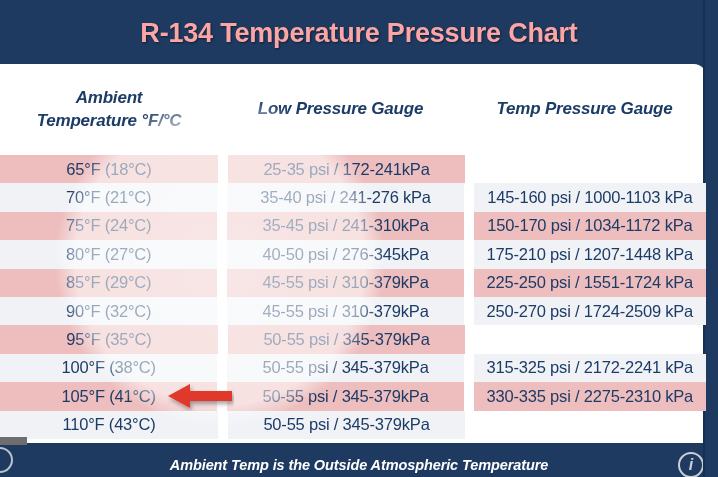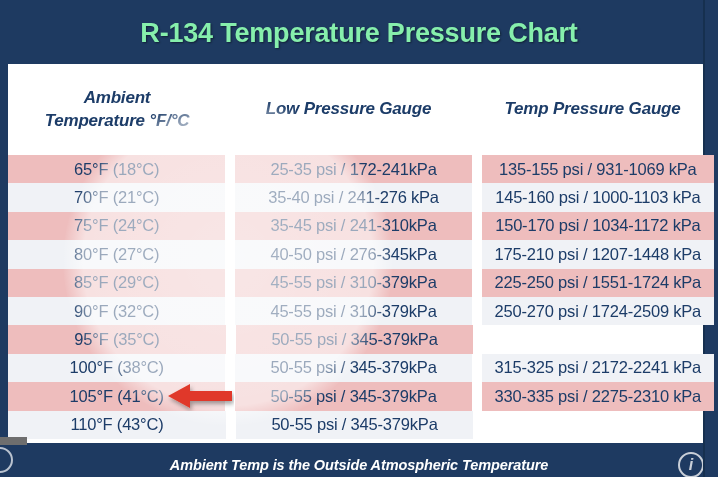--- a/index.html
+++ b/index.html
@@ -38,31 +38,31 @@
     left: 0;
     top: 0;
     width: 718px;
     height: 66px;
     background: #1e3a61;
     display: flex;
     align-items: center;
     justify-content: center;
   }
   .title-text {
-    color: #86efac;
+    color: #fca5a5;
     font-size: 27px;
     font-weight: bold;
     letter-spacing: -0.2px;
     text-shadow: 1px 1px 2px rgba(0,0,0,0.45);
     white-space: nowrap;
   }
   
   .card {
     position: absolute;
-    left: 8px;
+    left: 0;
     top: 64px;
     width: 706px;
     height: 379px;
     background: #ffffff;
     border-top-right-radius: 12px;
     border-bottom-right-radius: 2px;
     overflow: hidden;
   }
   
   .watermark {
@@ -234,21 +234,20 @@
       <div class="th c2">Low Pressure Gauge</div>
       <div class="th c3">Temp Pressure Gauge</div>
     </div>
 
     <div class="tbody" id="tbody">
         <div class="trow odd">
           <div class="td c1">65°F (18°C)</div>
           <div class="gap"></div>
           <div class="td c2">25-35 psi / 172-241kPa</div>
           <div class="gap"></div>
-          <div class="td c3">135-155 psi / 931-1069 kPa</div>
         </div>
         <div class="trow even">
           <div class="td c1">70°F (21°C)</div>
           <div class="gap"></div>
           <div class="td c2">35-40 psi / 241-276 kPa</div>
           <div class="gap"></div>
           <div class="td c3">145-160 psi / 1000-1103 kPa</div>
         </div>
         <div class="trow odd">
           <div class="td c1">75°F (24°C)</div>

